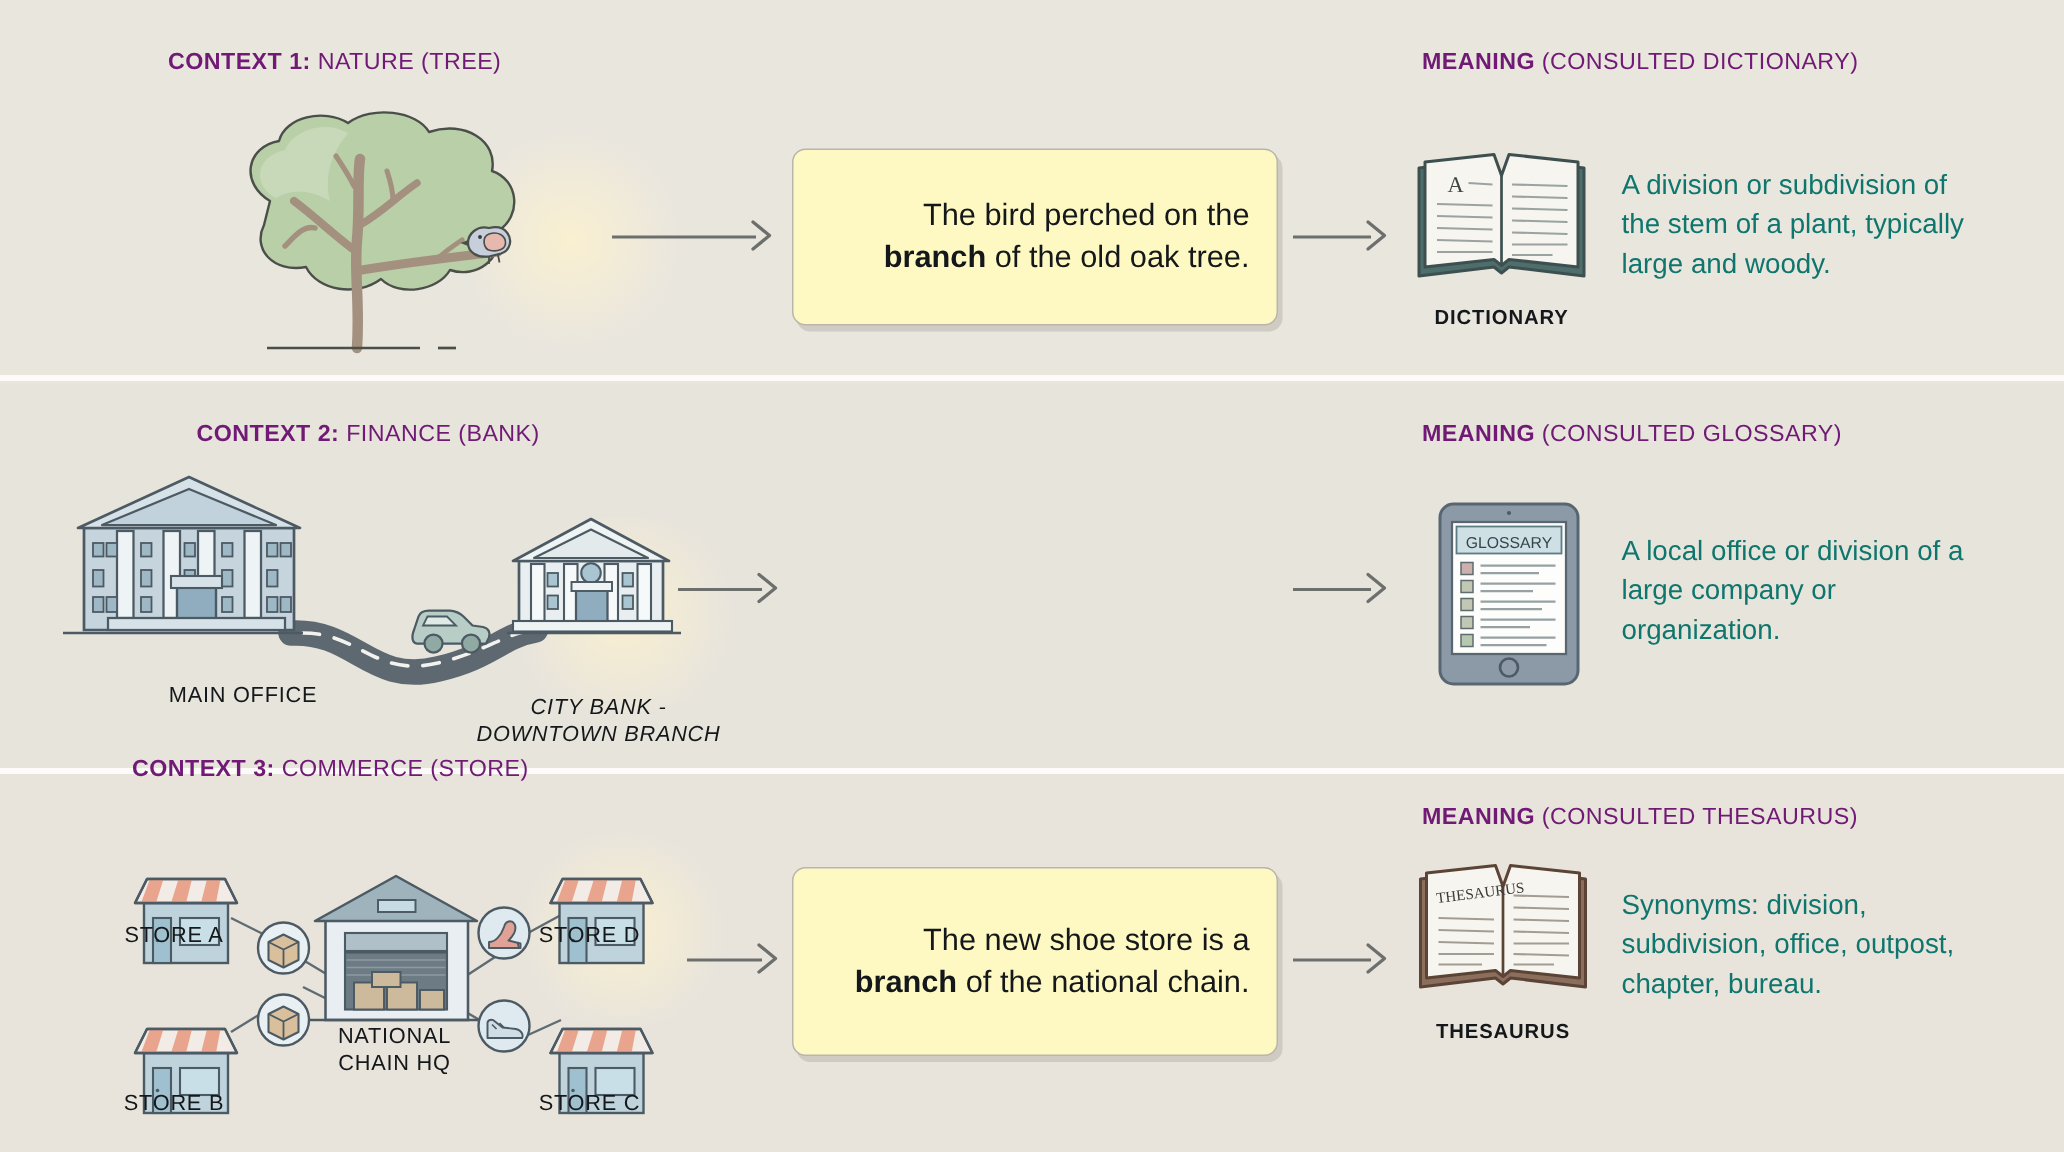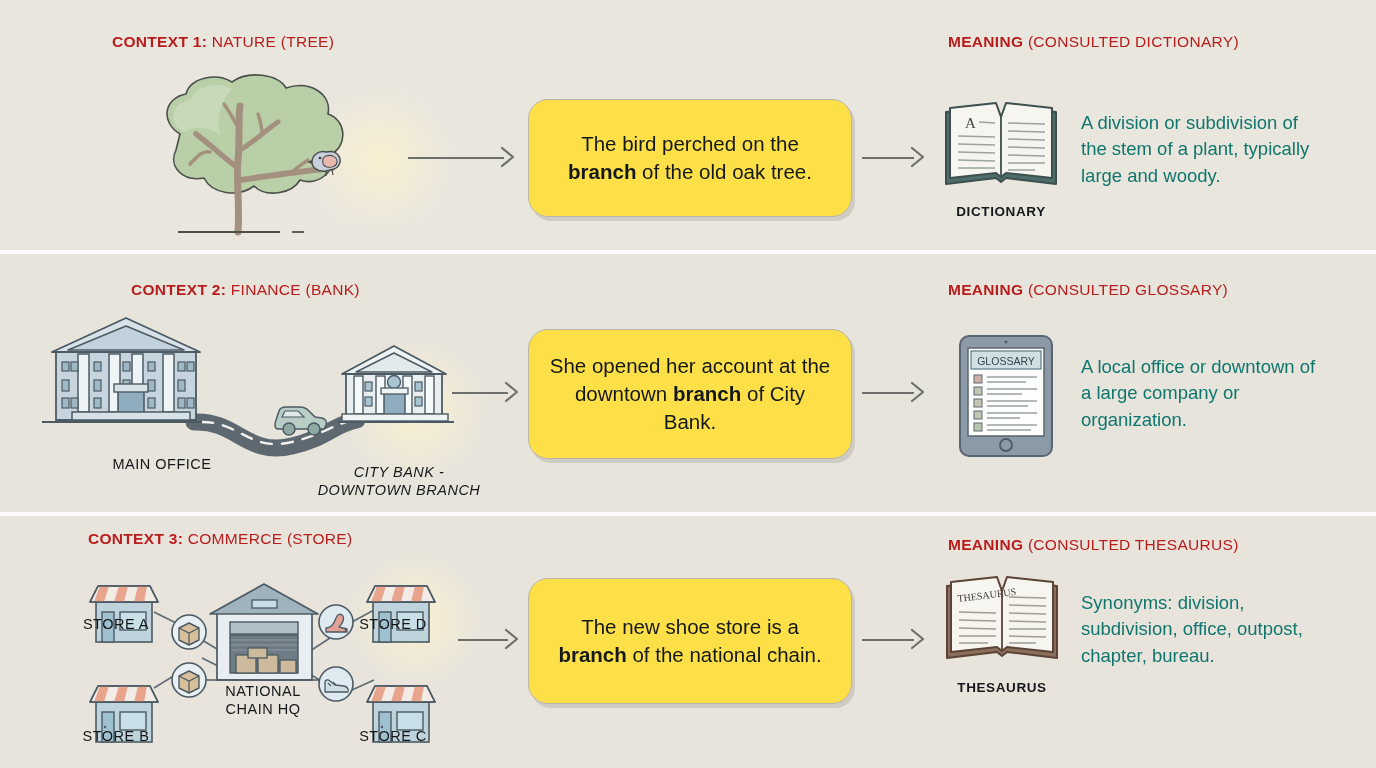--- a/index.html
+++ b/index.html
@@ -17,28 +17,28 @@
   .row-sep{position:absolute;left:0;width:1376px;height:4px;background:#fdfcfa;opacity:.95;}
 
   .r1{top:0;height:252px;background:#e9e6de;}
   .r2{top:256px;height:256px;background:#e7e4dc;}
   .r3{top:516px;height:252px;background:#e8e4dc;}
 
   
   .glow{position:absolute;border-radius:50%;pointer-events:none;
         background:radial-gradient(circle, rgba(255,243,205,.75) 0%, rgba(255,243,205,0) 70%);}
 
-  .hdr{position:absolute;font-size:15.5px;letter-spacing:.3px;white-space:nowrap;color:#b91c1c;}
+  .hdr{position:absolute;font-size:15.5px;letter-spacing:.3px;white-space:nowrap;color:#701a75;}
   .hdr b{font-weight:bold;}
   .hdr span{font-weight:normal;}
 
   
-  .card{position:absolute;width:322px;background:#fde047;border:1.6px solid #b9b5ab;
-        border-radius:20px;box-shadow:3px 4px 0 rgba(120,115,105,.22);
-        display:flex;align-items:center;justify-content:center;text-align:center;}
+  .card{position:absolute;width:322px;background:#fef9c3;border:1.6px solid #b9b5ab;
+        border-radius:9px;box-shadow:3px 4px 0 rgba(120,115,105,.22);
+        display:flex;align-items:center;justify-content:center;text-align:right;}
   .card p{margin:0;padding:0 18px;font-size:20.5px;line-height:1.37;color:#15181a;}
   .card p b{font-weight:bold;}
 
   
   .arrow{position:absolute;height:24px;}
   .arrow .ln{position:absolute;left:0;top:11px;height:2.2px;background:#6d6f6d;}
   .arrow .hd{position:absolute;top:0;width:14px;height:22px;}
 
   
   .meaning{position:absolute;width:245px;font-size:18.5px;line-height:1.42;color:#0f766e;}
@@ -213,23 +213,20 @@
         <circle cx="272" cy="117" r="6" fill="#90a9a3" stroke="#4c5a63" stroke-width="1.5"></circle>
       </g>
     </svg>
   </div>
   <div class="illlabel" style="left:74px;top:456px;width:176px;">MAIN OFFICE</div>
   <div class="illlabel" style="left:308px;top:464px;width:182px;font-style:italic;">
     <span>CITY BANK -</span><br>
     <span>DOWNTOWN BRANCH</span>
   </div>
 
-  <div class="card" style="left:528px;top:329px;height:128px;">
-    <p><span>She opened her account at the downtown </span><b>branch</b><span> of City Bank.</span></p>
-  </div>
 
   <div class="arrow" style="left:452px;top:381px;width:70px;">
     <div class="ln" style="width:56px;"></div>
     <svg class="hd" style="left:53px;" viewBox="0 0 14 22">
         <path d="M1 2 L12 11 L1 20" fill="none" stroke="#6d6f6d" stroke-width="2.2" stroke-linecap="round" stroke-linejoin="round"></path>
       </svg>
   </div>
   <div class="arrow" style="left:862px;top:381px;width:66px;">
     <div class="ln" style="width:52px;"></div>
     <svg class="hd" style="left:49px;" viewBox="0 0 14 22">
@@ -255,28 +252,28 @@
         <path d="M29 55 L79 55 M29 60 L64 60"></path>
         <path d="M29 67 L79 67 M29 72 L70 72"></path>
         <path d="M29 79 L79 79 M29 84 L62 84"></path>
         <path d="M29 91 L79 91 M29 96 L73 96"></path>
       </g>
       <circle cx="48" cy="111" r="6" fill="none" stroke="#4e5b66" stroke-width="1.8"></circle>
       <circle cx="48" cy="8" r="1.4" fill="#4e5b66"></circle>
     </svg>
   </div>
 
-  <div class="meaning" style="left:1081px;top:354px;">A local office or downtown of a large company or organization.</div>
+  <div class="meaning" style="left:1081px;top:354px;">A local office or division of a large company or organization.</div>
 
   <div class="row-sep" style="top:512px;"></div>
 
   <div class="row r3"></div>
   <div class="glow" style="left:340px;top:555px;width:150px;height:130px;"></div>
 
-  <div class="hdr" style="left:88px;top:504px;margin-top:26px;">
+  <div class="hdr" style="left:88px;top:504px;">
     <b>CONTEXT 3:</b><span> COMMERCE (STORE)</span>
   </div>
   <div class="hdr" style="left:948px;top:536px;">
     <b>MEANING</b><span> (CONSULTED THESAURUS)</span>
   </div>
 
   <div style="position:absolute;left:62px;top:560px;">
     <svg width="400" height="195" viewBox="0 0 400 195">
 
       <g stroke="#5f6b72" stroke-width="1.6" fill="none">

